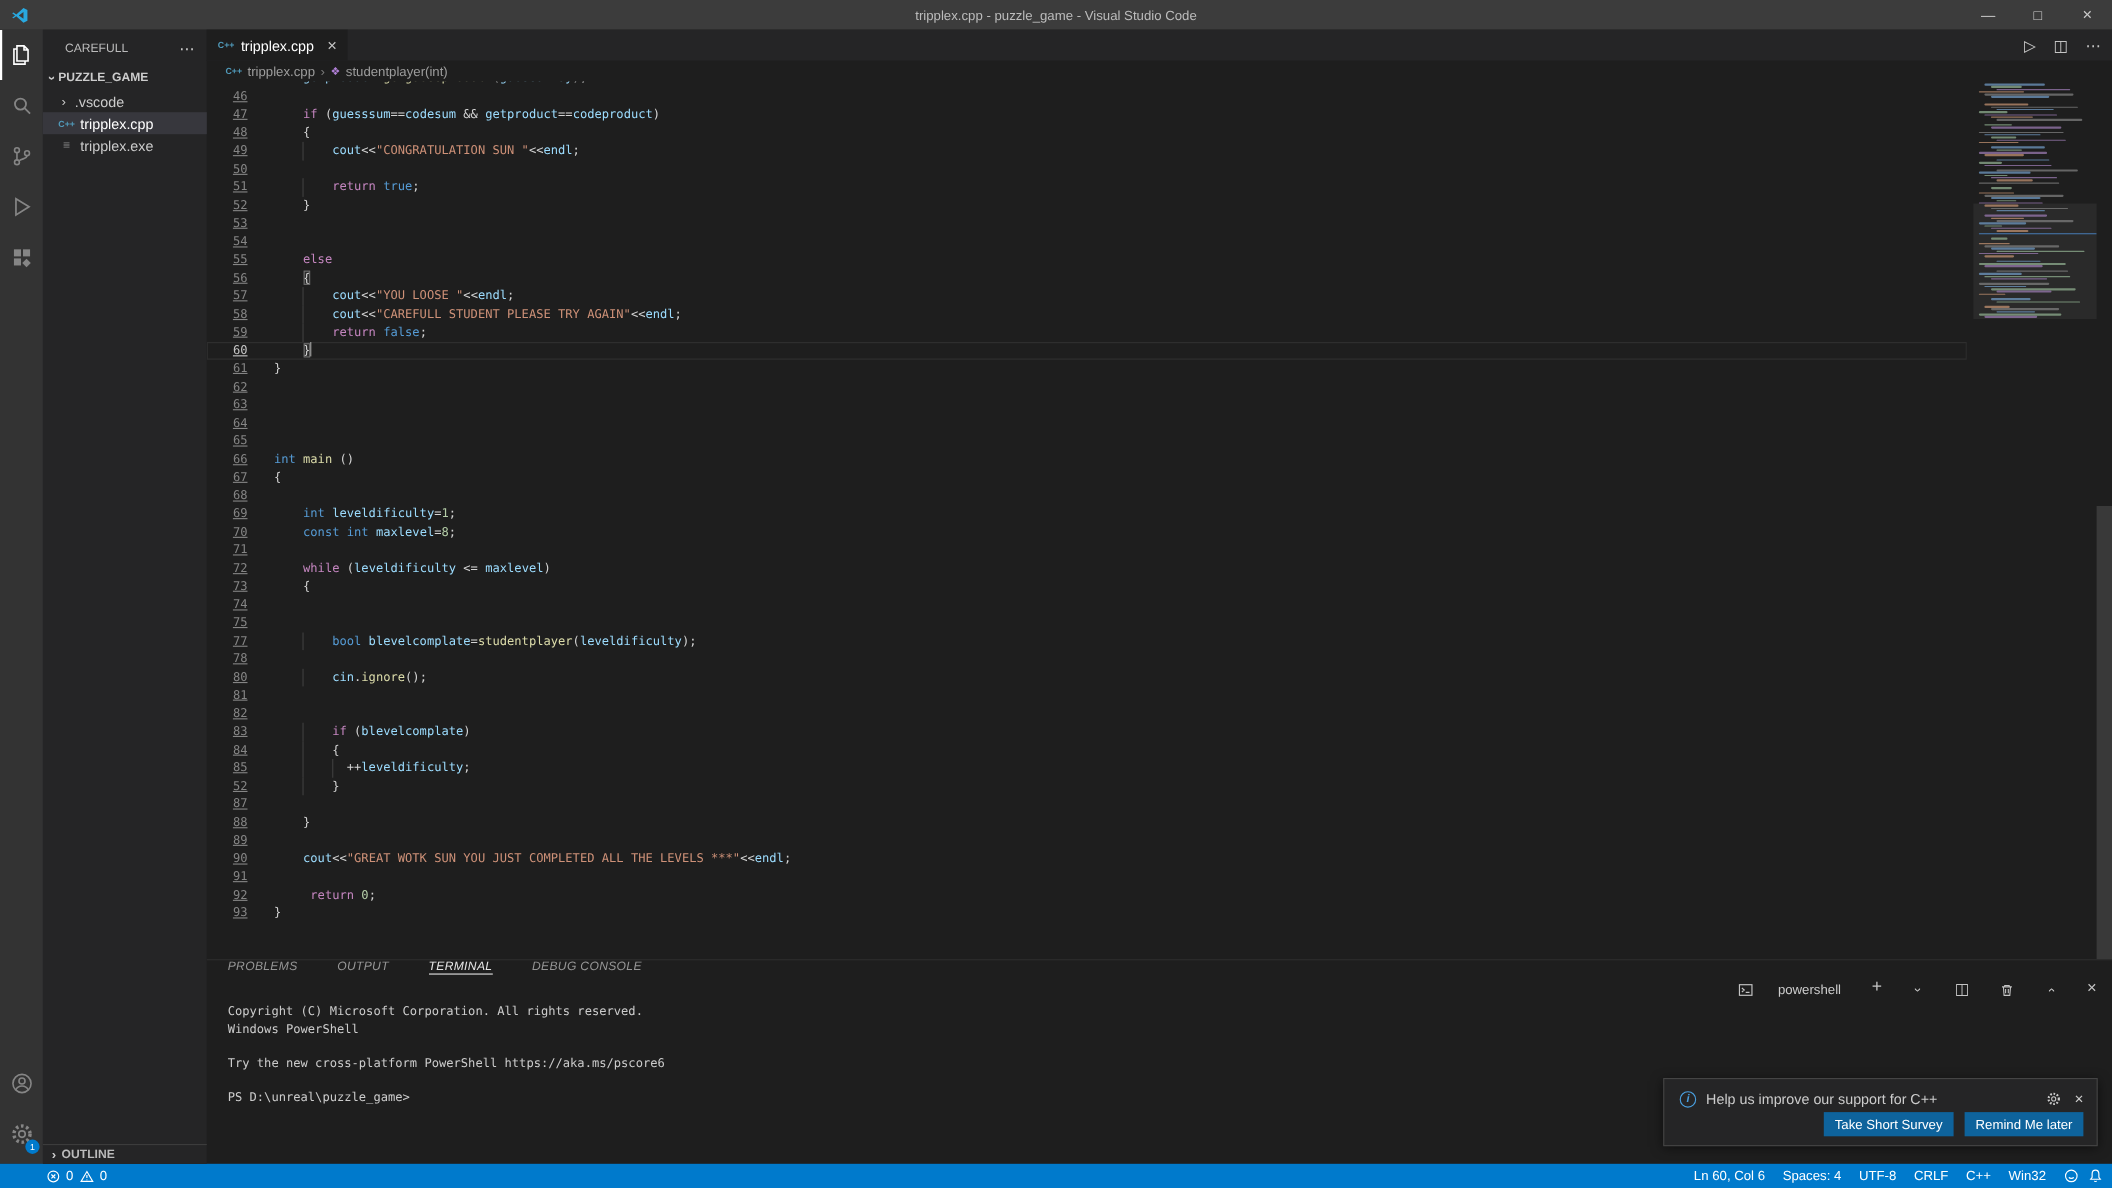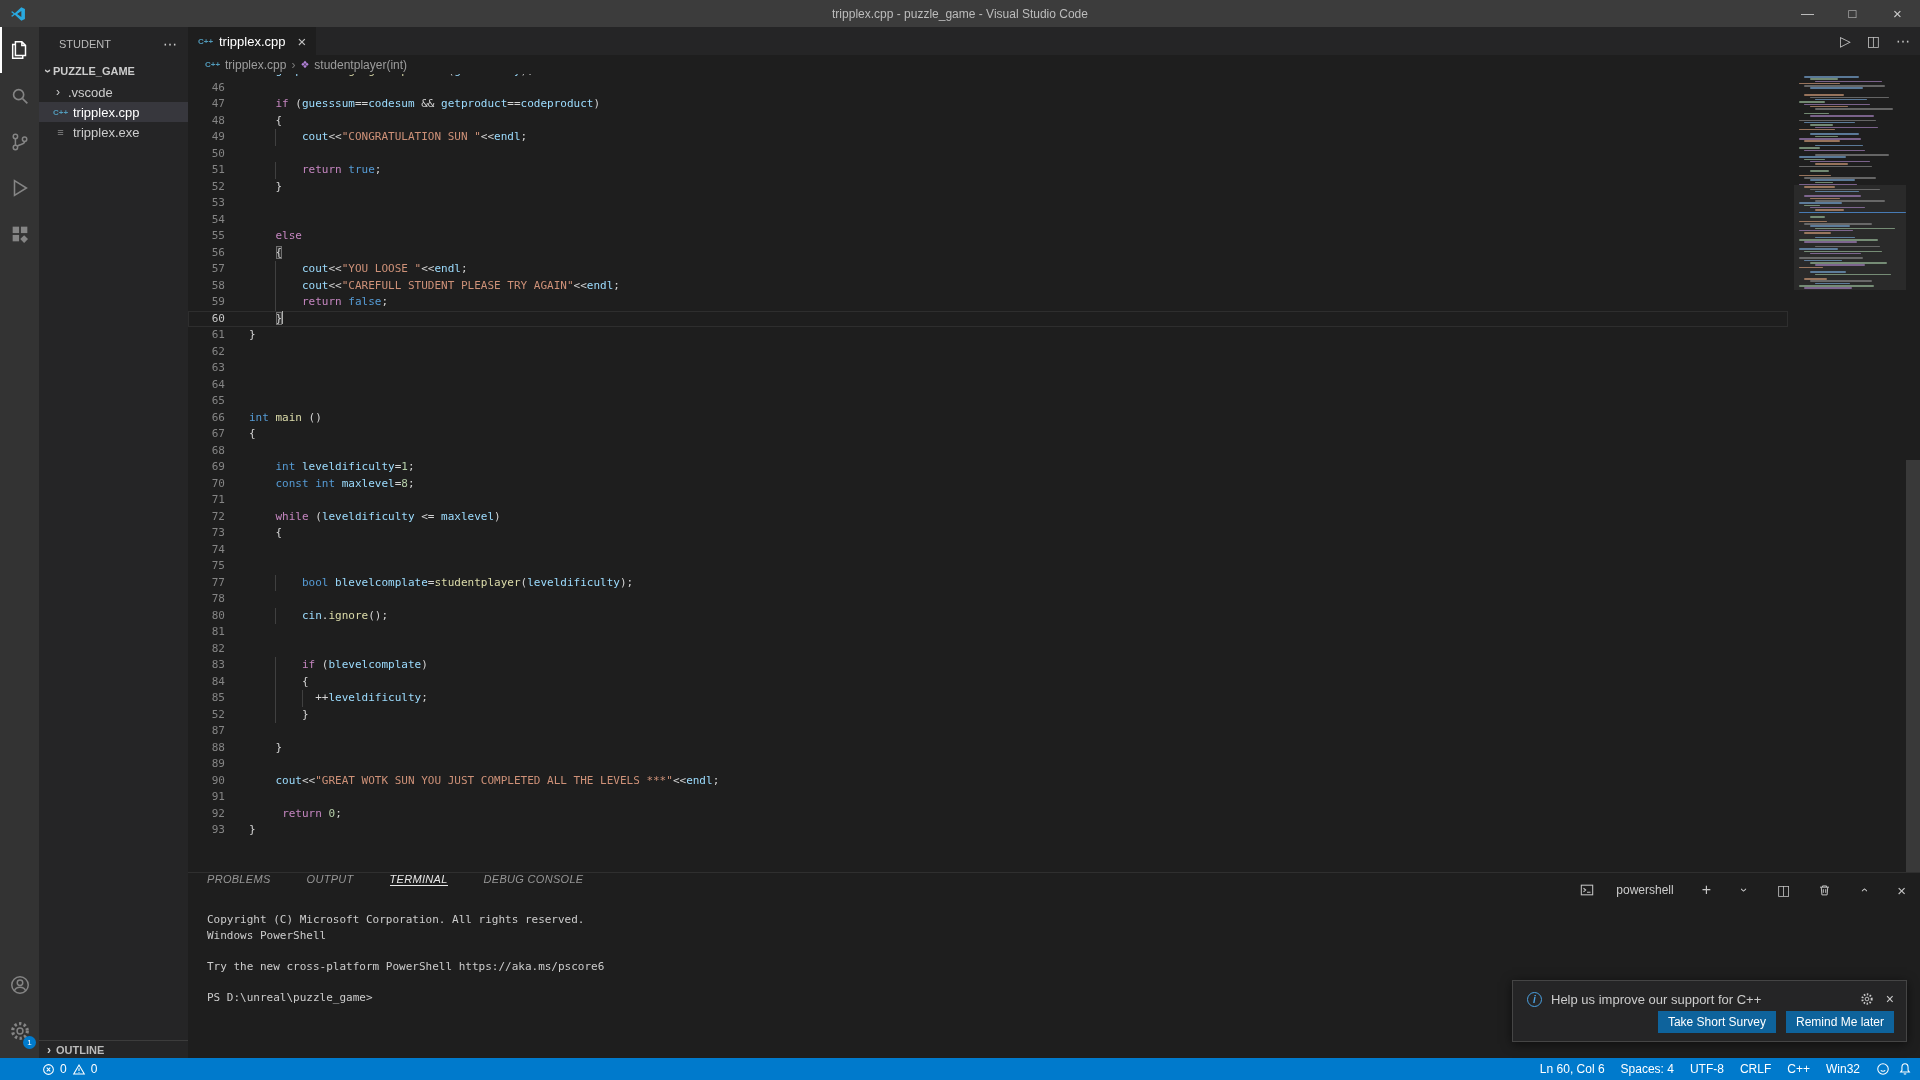--- a/index.html
+++ b/index.html
@@ -50,21 +50,21 @@
   .tab-close { color:#c5c5c5; font-size:15px; margin-left:6px; line-height:1; }
   .tab-actions { position:absolute; right:10px; top:0; height:28px; display:flex; align-items:center; gap:16px; color:#c5c5c5; font-size:14px; }
   #breadcrumb { height:19px; display:flex; align-items:center; font-size:12px; color:#9d9d9d; padding-left:17px; gap:5px; flex:none; }
   .crumb-sep { color:#7a7a7a; }
   .sym-glyph { color:#b180d7; font-size:10px; }
 
   #editor { flex:1; position:relative; overflow:hidden; }
   #code-lines { position:absolute; top:0; left:0; right:132px; overflow:hidden; }
   .code-row { height:16.5px; line-height:16.5px; font-family:"DejaVu Sans Mono",monospace; font-size:11px; white-space:pre; position:relative; }
   .code-row.current { box-shadow:inset 0 0 0 1px #2e2e2e; }
-  .ln { display:inline-block; width:37px; text-align:right; color:var(--c-lineno,#858585); vertical-align:top; }
+  .ln { display:inline-block; width:37px; text-align:right; color:var(--c-lineno,#858585); vertical-align:top;text-decoration:underline; }
   .ln.cur { color:#c6c6c6; }
   .code { display:inline-block; margin-left:24px; position:relative; vertical-align:top; }
   .guide { position:absolute; top:0; bottom:0; width:1px; background:#404040; }
   .tk-k { color:var(--c-kw,#c586c0); } .tk-t { color:var(--c-type,#569cd6); }
   .tk-v { color:var(--c-var,#9cdcfe); } .tk-f { color:var(--c-fn,#dcdcaa); }
   .tk-s { color:var(--c-str,#ce9178); } .tk-n { color:var(--c-num,#b5cea8); }
   .tk-p { color:var(--c-text,#d4d4d4); }
   .tk-b { color:var(--c-text,#d4d4d4); outline:1px solid #6f6f6f; outline-offset:-1px; background:rgba(110,110,110,.18); }
   .caret { display:inline-block; width:0; height:13px; border-left:1.5px solid #aeafad; vertical-align:middle; margin-top:-2px; }
 
@@ -73,21 +73,21 @@
   .mm-cur { background:#3f7cbf !important; width:100% !important; margin-left:0 !important; }
   #mm-slider { position:absolute; left:0; right:0; top:111px; height:105px; background:rgba(121,121,121,.14); }
   #scrollbar { position:absolute; right:0; top:0; bottom:0; width:14px; }
   #sb-thumb { position:absolute; right:0; top:386px; width:14px; height:412px; background:rgba(121,121,121,.3); }
 
   
   #panel { height:186px; border-top:1px solid #2f2f2f; position:relative; flex:none; }
   #panel-tabs { height:34px; display:flex; align-items:flex-start; padding-left:19px; gap:36px;font-style:italic; }
   .panel-tab { font-size:11px; color:#969696; display:flex; align-items:center; letter-spacing:.3px; border-bottom:1px solid transparent; }
   .panel-tab.active { color:#e7e7e7; border-bottom-color:#e7e7e7; }
-  #panel-controls { position:absolute; right:14px; top:0; height:34px; display:flex; align-items:center; gap:28px; color:#c5c5c5; }
+  #panel-controls { position:absolute; right:14px; top:0; height:34px; display:flex; align-items:flex-end; gap:28px; color:#c5c5c5; }
   #shell-label { font-size:12px; color:#cccccc; margin-left:-6px; }
   #terminal { padding:5px 0 0 19px; font-family:"DejaVu Sans Mono",monospace; font-size:11px; line-height:15.5px; color:#cccccc; }
   .term-line { white-space:pre; height:15.5px; }
 
   
   #statusbar { height:22px; background:var(--c-accent,#007acc); display:flex; align-items:center;
     color:#ffffff; font-size:12px; padding:0 8px 0 42px; flex:none; }
   .sb-group { display:flex; align-items:center; gap:5px; }
   .sb-spacer { flex:1; }
   .sb-item { padding:0 8px; white-space:nowrap; }
@@ -181,21 +181,21 @@
         <svg width="22" height="22" viewBox="0 0 24 24" fill="none" stroke="currentColor">
           <circle cx="12" cy="12" r="8" stroke-width="3.4" stroke-dasharray="2.6 2.6"></circle>
           <circle cx="12" cy="12" r="3.2" stroke-width="1.6"></circle>
         </svg>
         <span class="badge">1</span>
       </div>
     </div>
 
     <div id="sidebar">
       <div id="side-header">
-        <span>STUDENT</span>
+        <span>CAREFULL</span>
         <span class="spacer"></span>
         <span class="more-dots">⋯</span>
       </div>
       <div class="root-row">
         <span class="chev down">›</span>
         <span>PUZZLE_GAME</span>
       </div>
       <div id="file-tree">
           <div class="tree-item">
             <span class="chev">›</span>

